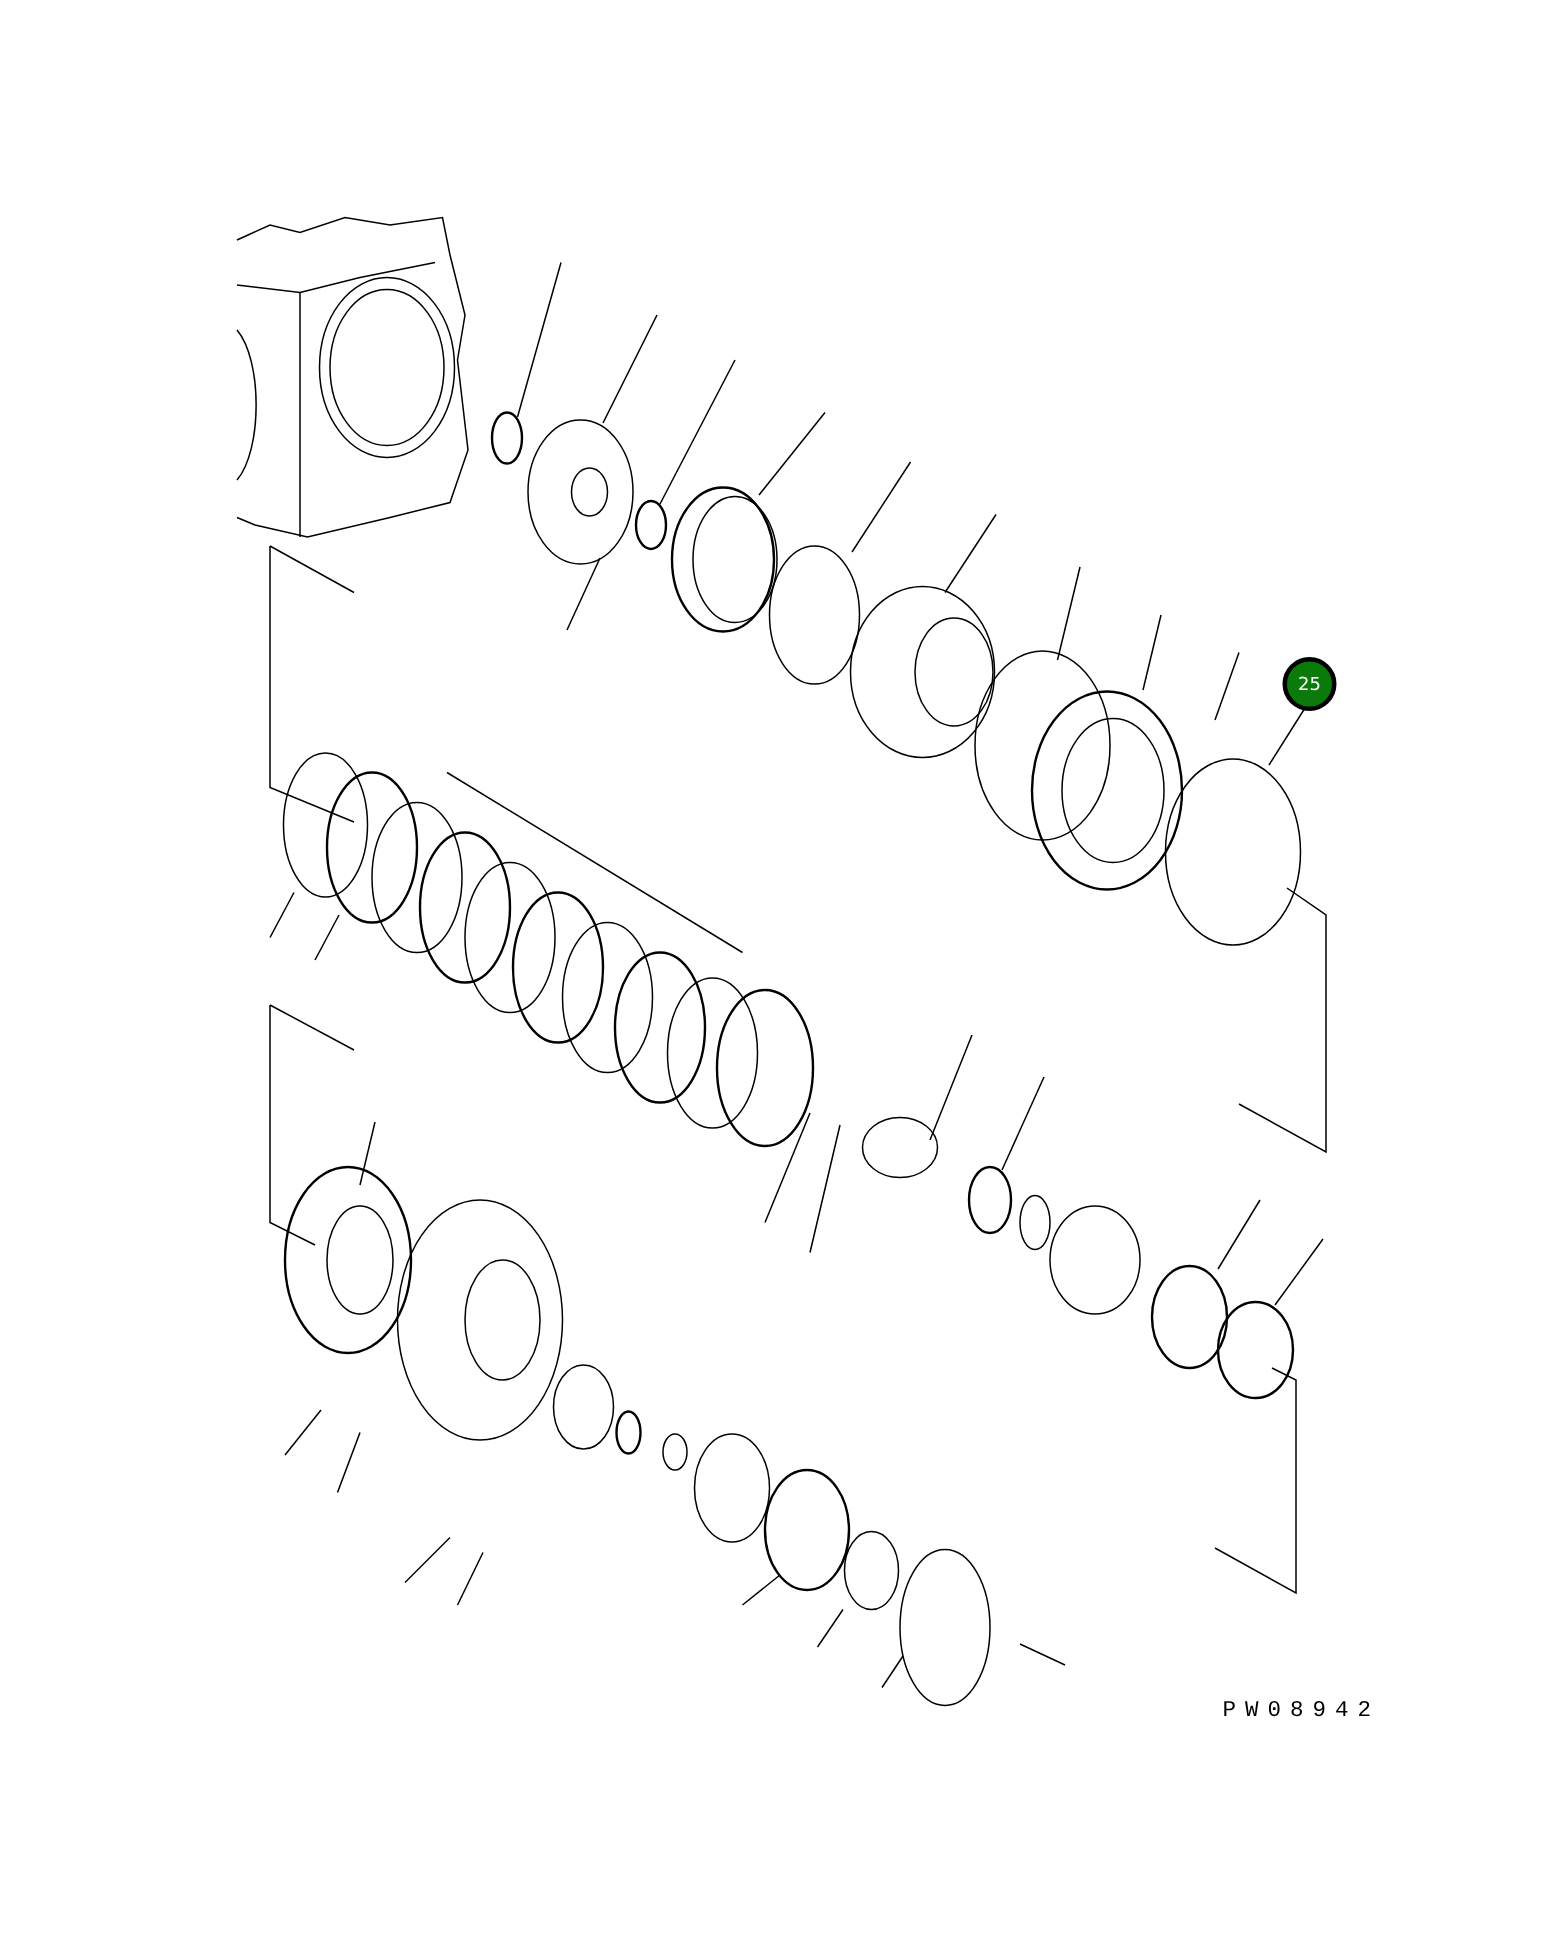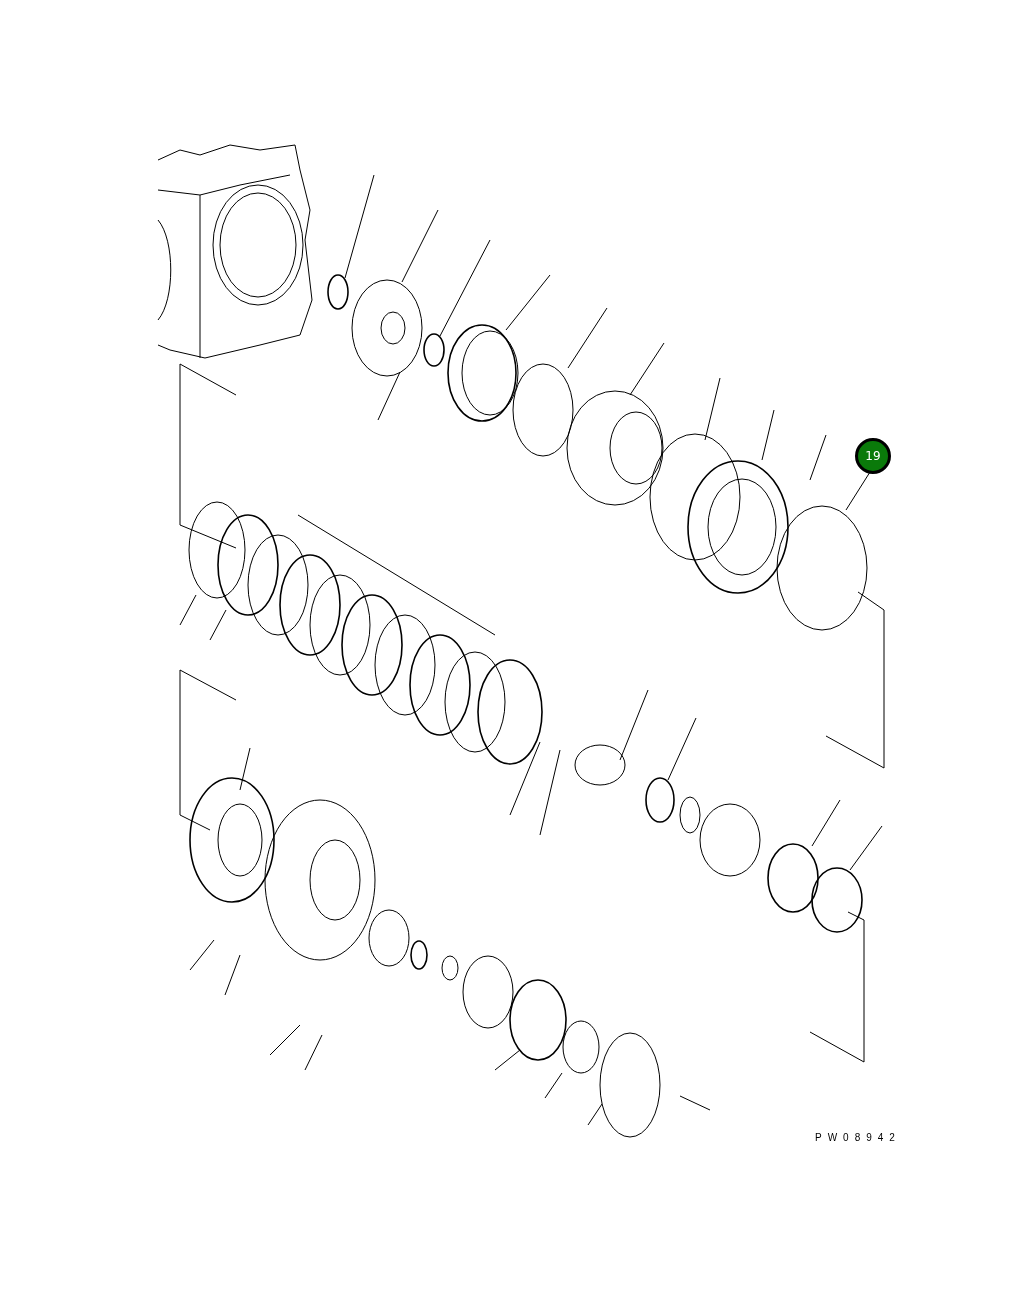--- a/index.html
+++ b/index.html
@@ -1,21 +1,21 @@
 <!DOCTYPE html>
 <html><head>
 <meta charset="utf-8">
 <style>
   html,body{margin:0;padding:0;background:#fff;}
   body{width:1034px;height:1301px;position:relative;overflow:hidden;font-family:"DejaVu Sans",sans-serif;}
   svg{position:absolute;left:0;top:0;}
   .l{stroke:#000;stroke-width:1;fill:none;}
   .t{stroke:#000;stroke-width:1.6;fill:none;}
   .callout{position:absolute;width:36px;height:36px;border-radius:50%;background:#0a7a0a;border:3px solid #000;color:#fff;font-size:12px;display:flex;align-items:center;justify-content:center;box-sizing:border-box;}
-  .code{position:absolute;font-family:Liberation Sans, sans-serif;font-size:10px;letter-spacing:6px;color:#000;}
+  .code{position:absolute;font-family:Liberation Mono, monospace;font-size:15px;letter-spacing:6px;color:#000;}
 </style>
 </head>
 <body>
 
 <svg width="1034" height="1301" viewBox="0 0 1034 1301">
 
   <g>
     <path class="l" d="M158 160 L180 150 L200 155 L230 145 L260 150 L295 145 L300 170 L310 210 L305 240 L312 300 L300 335 L260 345 L205 358 L170 350 L158 345"></path>
     <path class="l" d="M158 190 L200 195 L240 185 L290 175"></path>
     <ellipse class="l" cx="258" cy="245" rx="45" ry="60"></ellipse>
@@ -106,16 +106,16 @@
     <line class="l" x1="225" y1="995" x2="240" y2="955"></line>
     <line class="l" x1="270" y1="1055" x2="300" y2="1025"></line>
     <line class="l" x1="305" y1="1070" x2="322" y2="1035"></line>
     <line class="l" x1="495" y1="1070" x2="520" y2="1050"></line>
     <line class="l" x1="545" y1="1098" x2="562" y2="1073"></line>
     <line class="l" x1="588" y1="1125" x2="602" y2="1104"></line>
   </g>
 </svg>
 
 <div class="callout" style="left:855px;top:438px;">
-  <span>19</span>
+  <span>25</span>
 </div>
 
 <div class="code" style="left:815px;top:1132px;">PW08942</div>
 
 </body></html>

